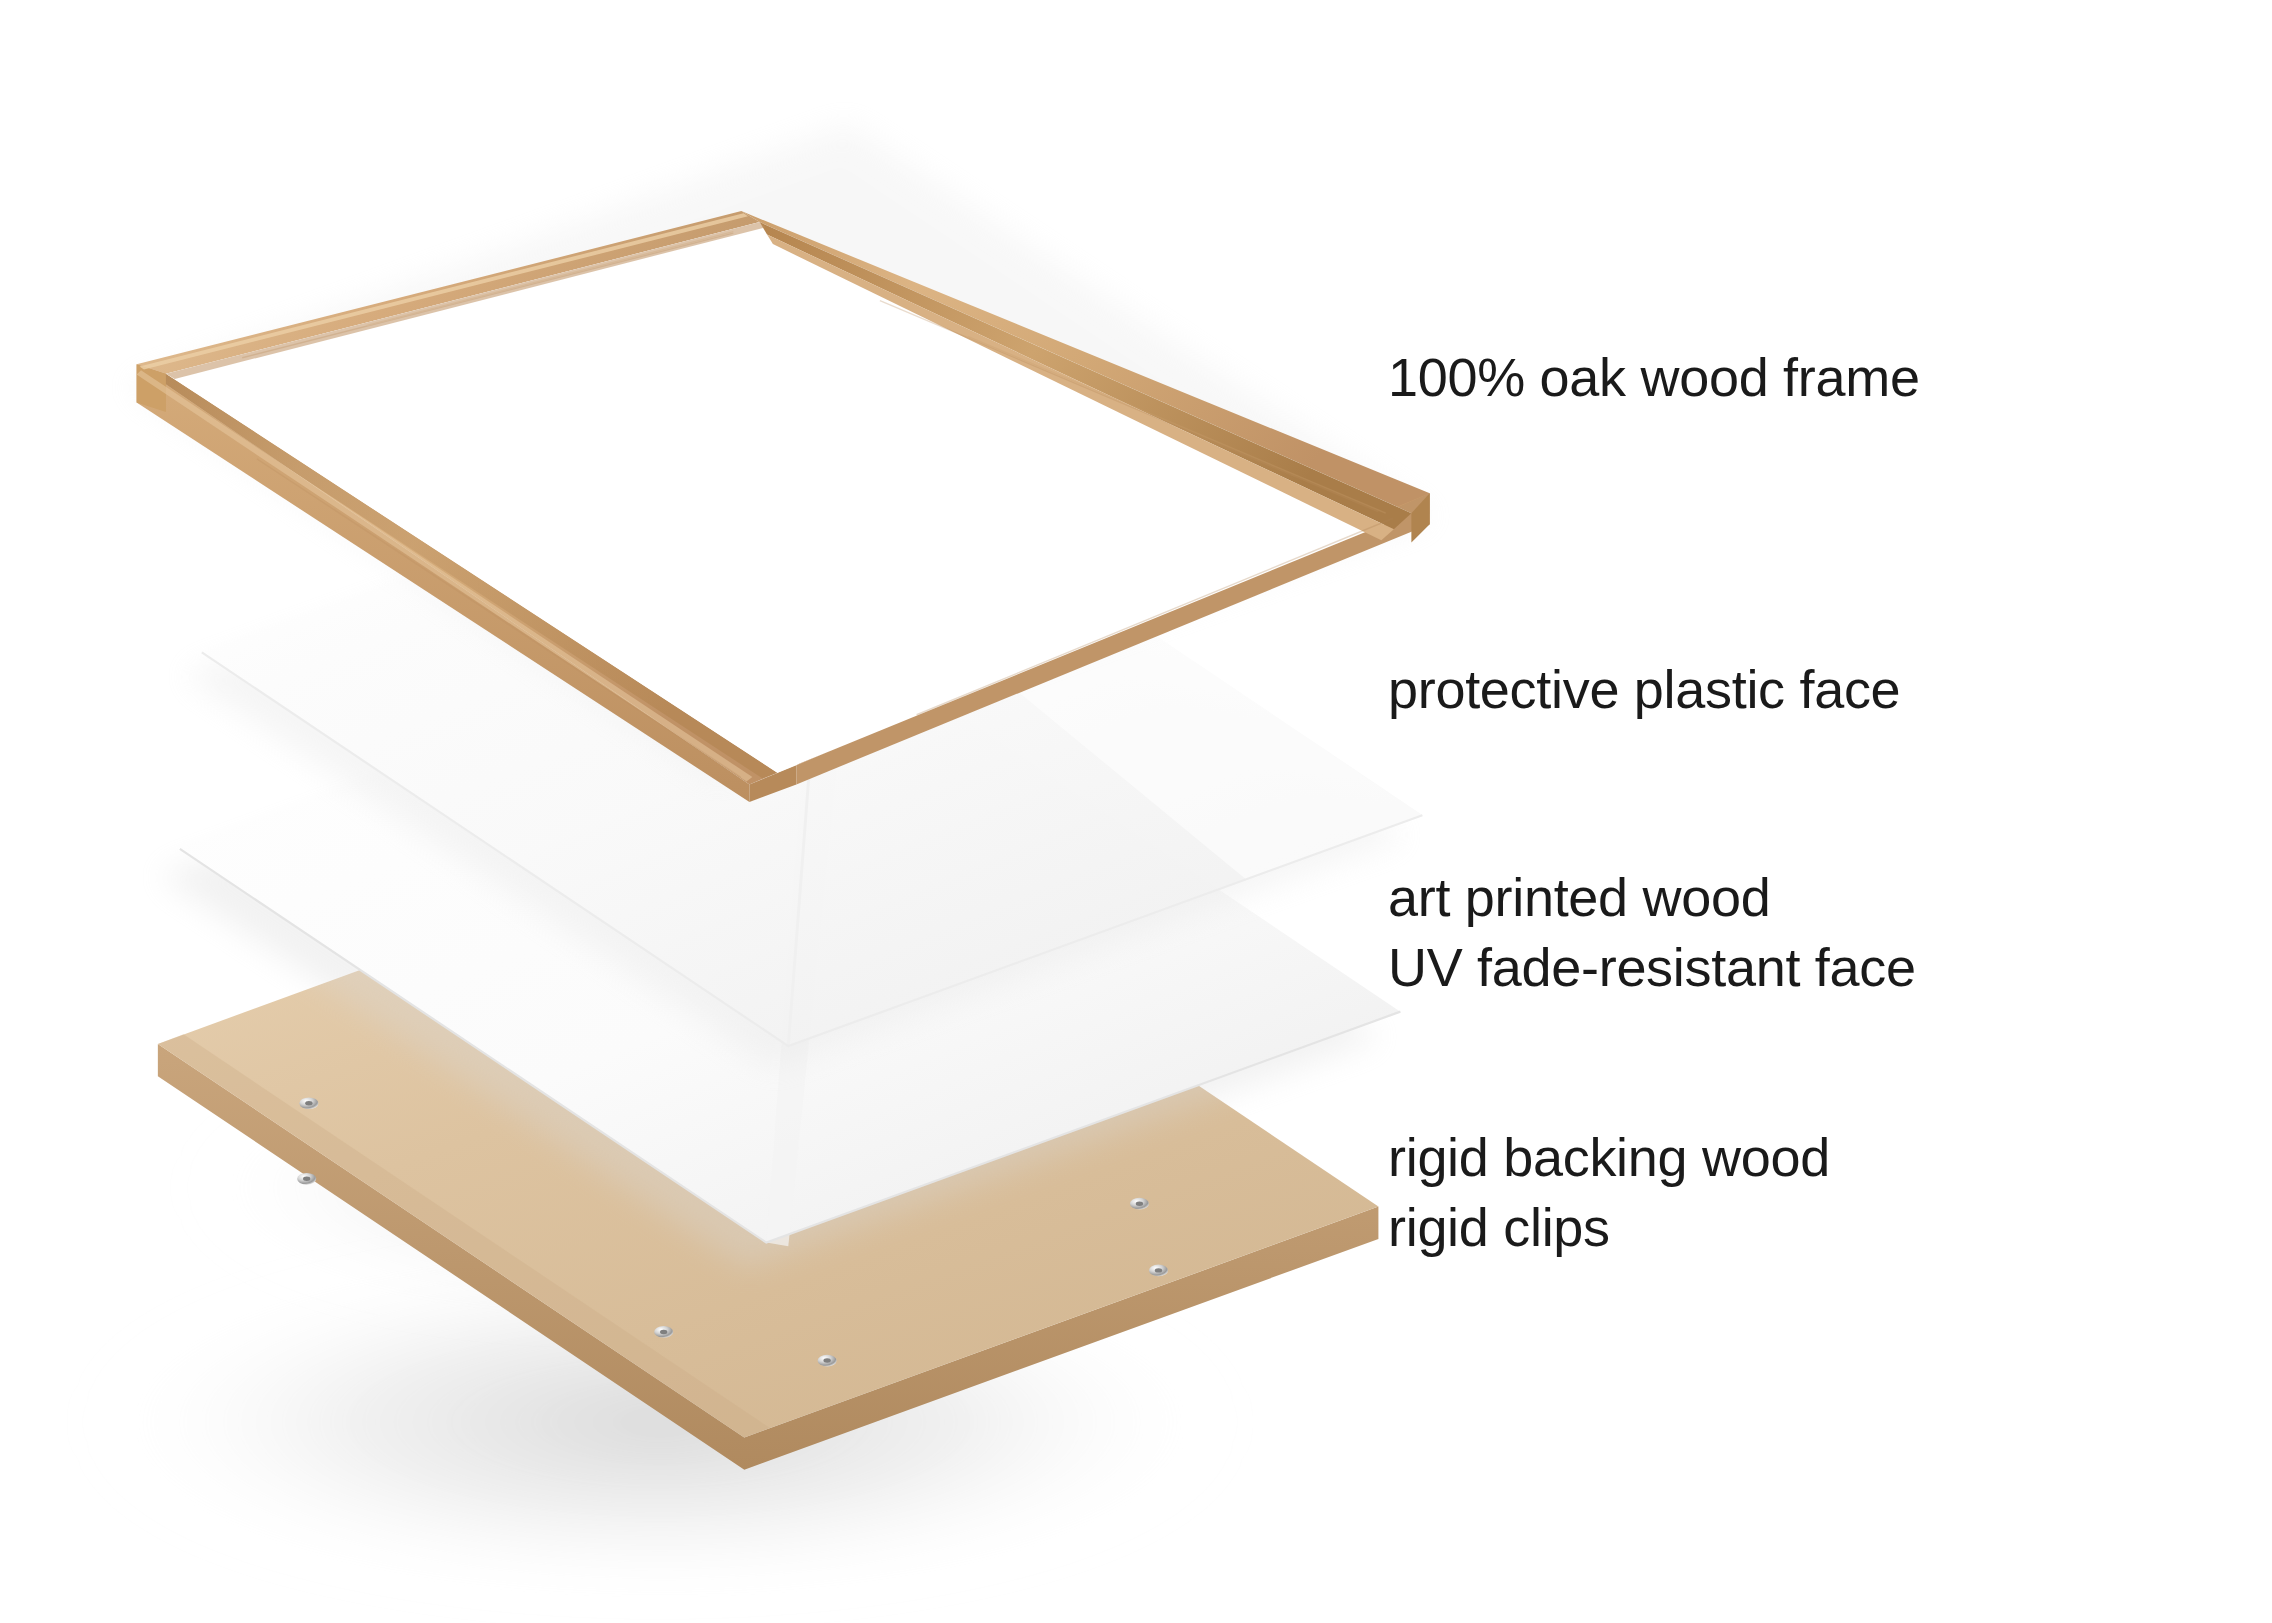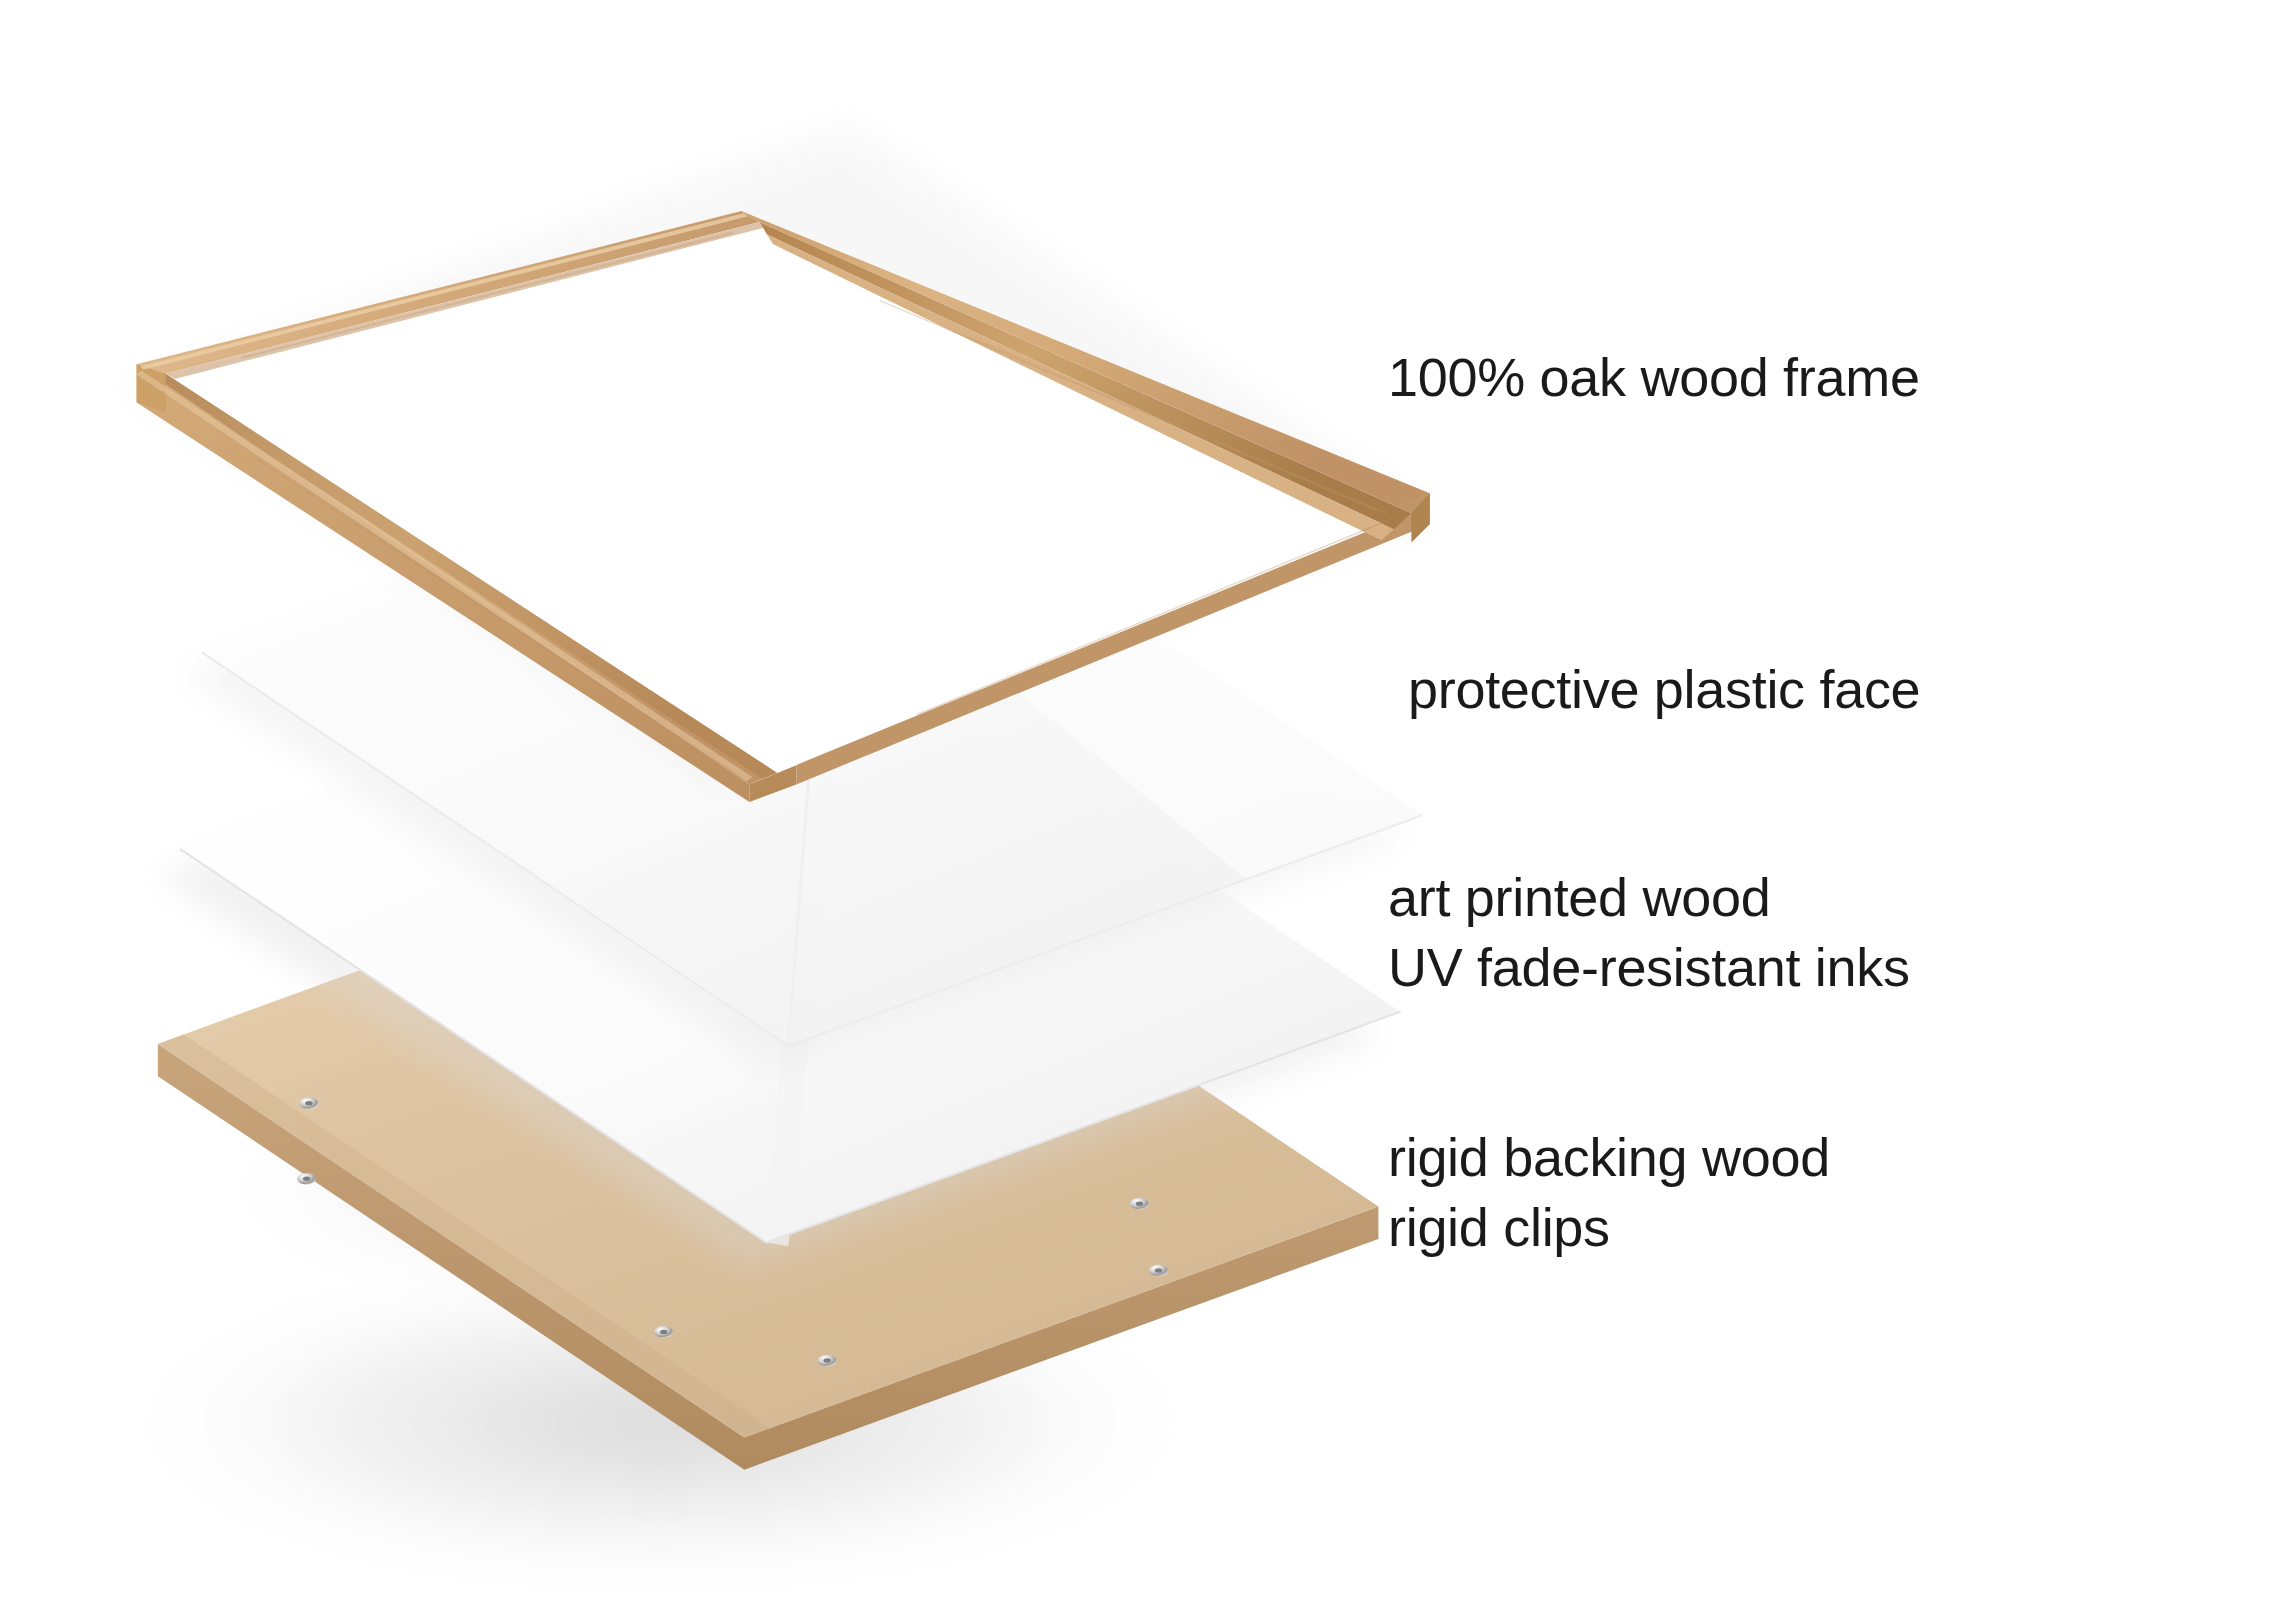--- a/index.html
+++ b/index.html
@@ -24,21 +24,21 @@
     font-weight:300;
     font-size:54px;
     line-height:70px;
     letter-spacing:-0.3px;
     white-space:nowrap;
     font-family:"Liberation Sans", sans-serif;
   }
   .callout .ln { display:block; }
 
   #callout-frame   { top:342px; }
-  #callout-plastic { top:654px;margin-left:20px; }
+  #callout-plastic { top:654px; }
   #callout-art     { top:862px; }
   #callout-backing { top:1122px; }
 </style>
 </head>
 <body>
 
 <div id="stage">
 
   <svg id="artboard" viewBox="0 0 3100 2214" xmlns="http://www.w3.org/2000/svg">
     <defs>
@@ -246,21 +246,21 @@
   <div class="callout" id="callout-frame">
     <span class="ln">100% oak wood frame</span>
   </div>
 
   <div class="callout" id="callout-plastic">
     <span class="ln">protective plastic face</span>
   </div>
 
   <div class="callout" id="callout-art">
     <span class="ln">art printed wood</span>
-    <span class="ln">UV fade-resistant inks</span>
+    <span class="ln">UV fade-resistant face</span>
   </div>
 
   <div class="callout" id="callout-backing">
     <span class="ln">rigid backing wood</span>
     <span class="ln">rigid clips</span>
   </div>
 
 </div>
 
 

